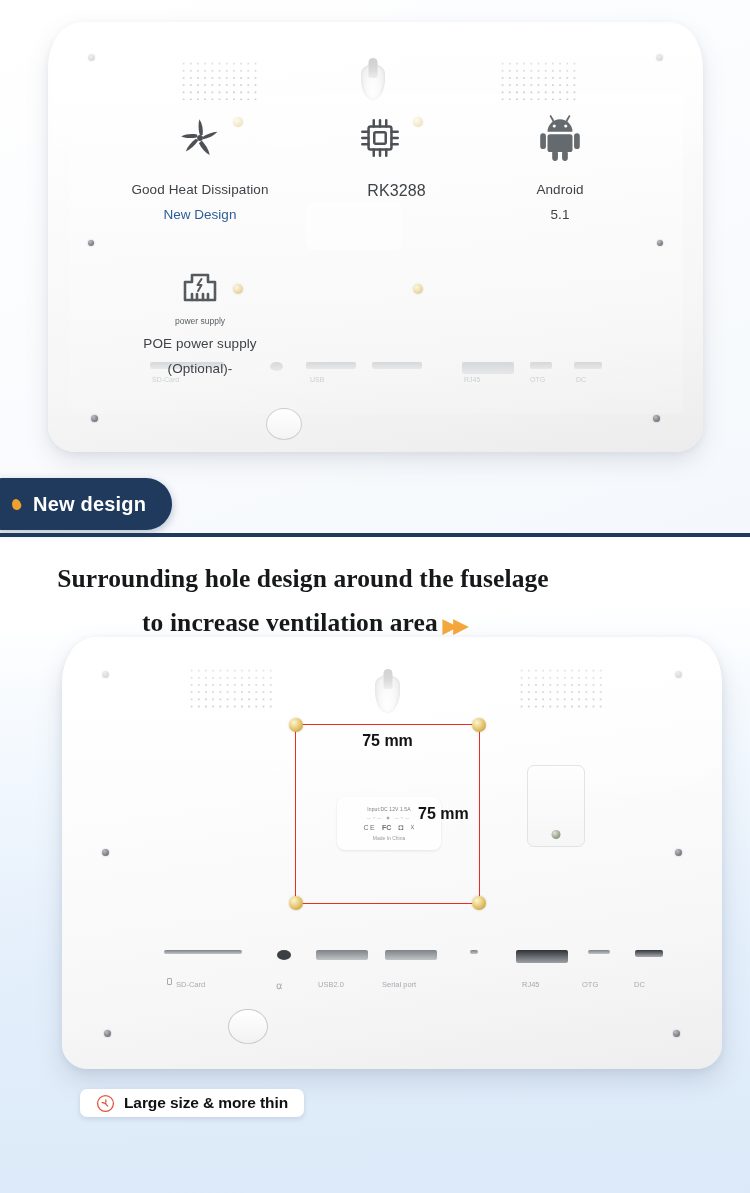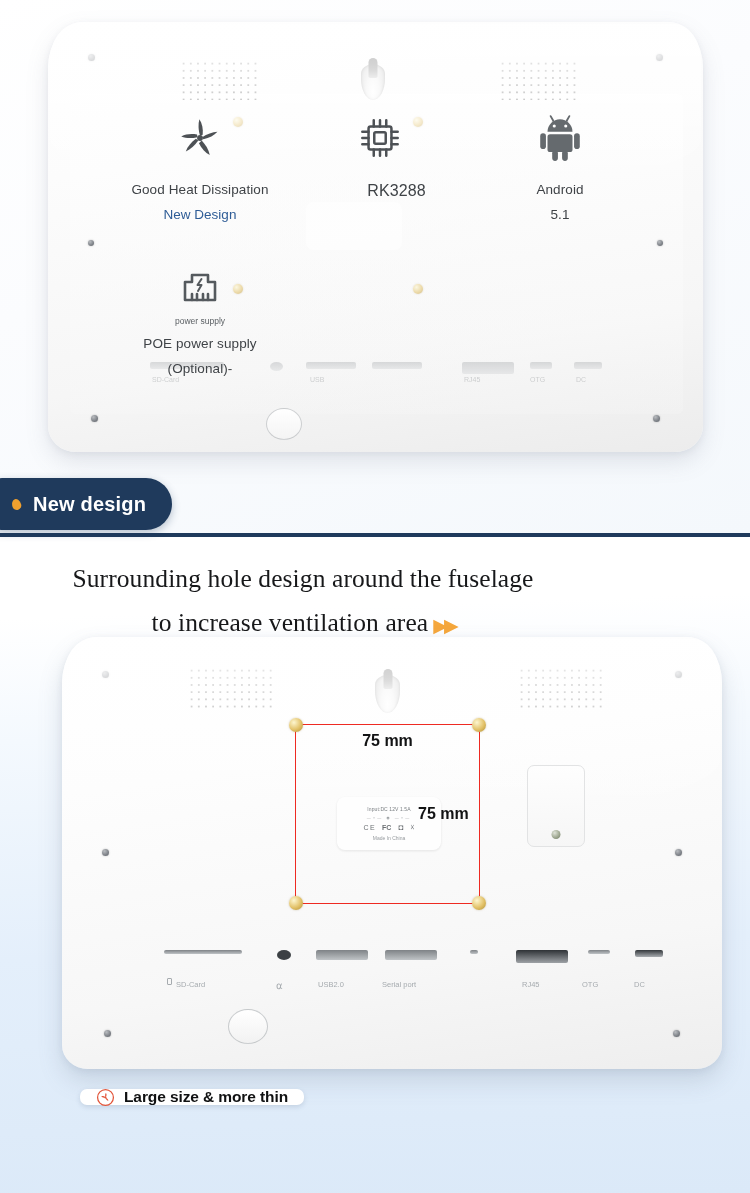--- a/index.html
+++ b/index.html
@@ -129,21 +129,21 @@
 
   
   .section-two {
     position: absolute; left: 0; top: 537px; width: 750px; height: 656px;
     background: linear-gradient(178deg, #ffffff 0%, #ffffff 12%, #f4f9fe 30%, #e4effb 62%, #dbe9f8 100%);
   }
   .headline {
     position: absolute; left: 0; top: 20px; width: 606px;
     text-align: center;
     font-family: "Liberation Serif", serif;
-    font-weight: 400; font-size: 25.5px; color: #17181a;
+    font-weight: 700; font-size: 25.5px; color: #17181a;
     line-height: 1.72; letter-spacing: .1px;
   }
   .headline .arrows {
     display: inline-block; margin-left: 5px; vertical-align: -1px;
     color: #f5a73c; font-size: 19px; letter-spacing: -4px;
     font-family: "Liberation Sans", sans-serif;
   }
 
   
   .tablet2 {
@@ -215,21 +215,21 @@
     border-radius: 50%;
     border: 1px solid rgba(160,165,170,.55);
     background: linear-gradient(180deg,#ffffff,#f2f2f2);
     z-index: 4;
   }
 
   
   .pill {
     position: absolute; display: flex; align-items: center; gap: 9px;
     background: #ffffff; border-radius: 7px;
-    padding: 0 16px; height: 16px;
+    padding: 0 16px; height: 28px;
     box-shadow: 0 2px 5px rgba(70,95,130,.18);
     z-index: 6;
   }
   .pill .ptxt { font-size: 15.5px; font-weight: 700; color: #101112; white-space: nowrap; letter-spacing: -.1px; }
   .pill .picon { flex: none; display: flex; align-items: center; justify-content: center; color: #e2553a; }
   .pill-1 { left: 80px; top: 1089px; }
   .pill-2 { left: 80px; top: 1137px; }
   .pill-3 { left: 372px; top: 1137px; }
 </style>
 </head>

